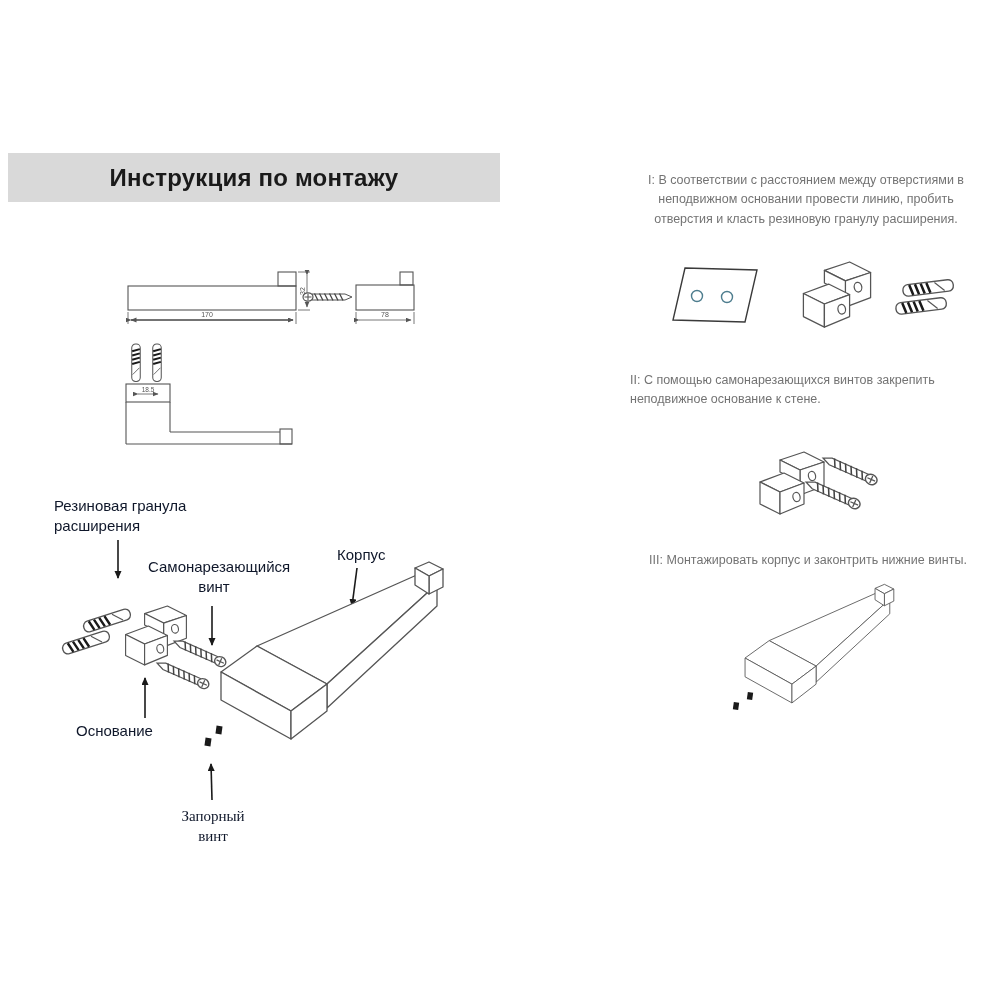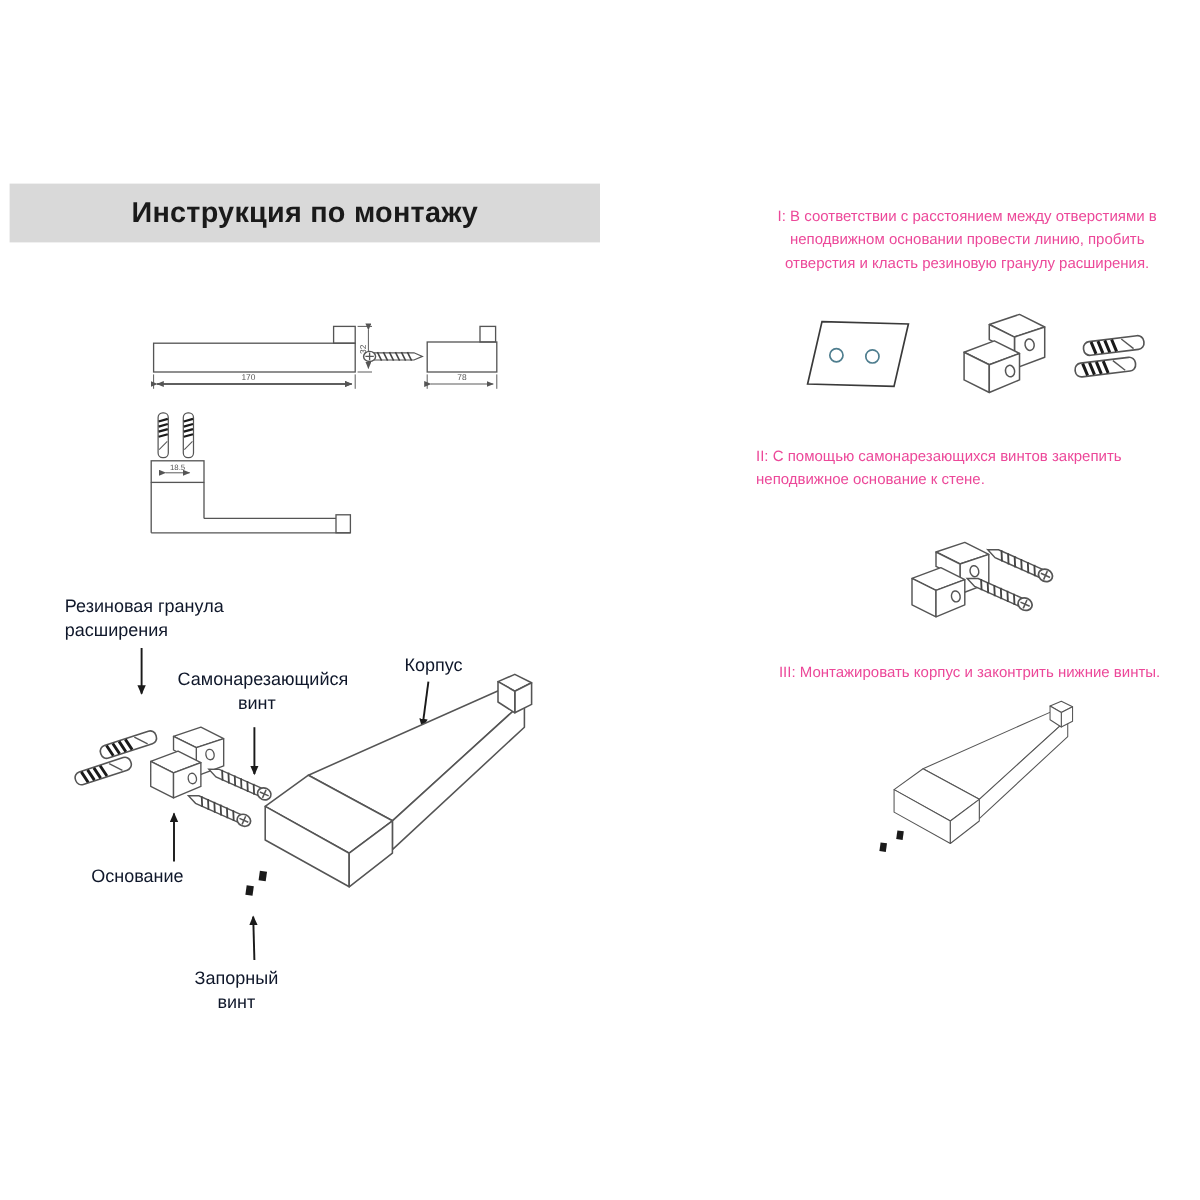--- a/index.html
+++ b/index.html
@@ -1,30 +1,30 @@
 <!DOCTYPE html>
 <html><head>
 <meta charset="utf-8">
 <style>
   html,body{margin:0;padding:0;background:#ffffff;}
   .page{position:relative;width:1000px;height:1000px;background:#ffffff;overflow:hidden;
         font-family:"Liberation Sans",sans-serif;color:#333;}
   .title-bar{position:absolute;left:8px;top:153px;width:492px;height:49px;background:#d9d9d9;
              display:flex;align-items:center;justify-content:center;}
   .title-text{font-size:24px;font-weight:700;color:#1a1a1a;letter-spacing:.2px;}
-  .step-text{position:absolute;font-size:12.5px;line-height:1.55;color:#ec4899;white-space:pre-line;}
+  .step-text{position:absolute;font-size:12.5px;line-height:1.55;color:#737373;white-space:pre-line;}
   .step-1{left:627px;top:171px;width:358px;text-align:center;}
   .step-2{left:603px;top:371px;width:350px;text-align:left;margin-left:27px;}
   .step-3{left:627px;top:551px;width:362px;text-align:center;}
   .part-label{position:absolute;font-size:15px;line-height:1.35;color:#0f172a;white-space:pre-line;}
   .lbl-rubber{left:54px;top:496px;width:170px;text-align:left;}
   .lbl-screw{left:148px;top:557px;width:132px;text-align:center;}
   .lbl-body{left:337px;top:545px;}
   .lbl-base{left:76px;top:721px;}
-  .lbl-locking{left:152px;top:806px;width:90px;text-align:center;}
+  .lbl-locking{left:168px;top:806px;width:90px;text-align:center;font-family:Liberation Serif, serif;}
   svg.art{position:absolute;left:0;top:0;}
   .dim-text{font-size:7px;fill:#555;font-family:"Liberation Sans",sans-serif;}
 </style>
 </head>
 <body>
 
 <div class="page">
 
   <div class="title-bar">
     <span class="title-text">Инструкция по монтажу</span>

